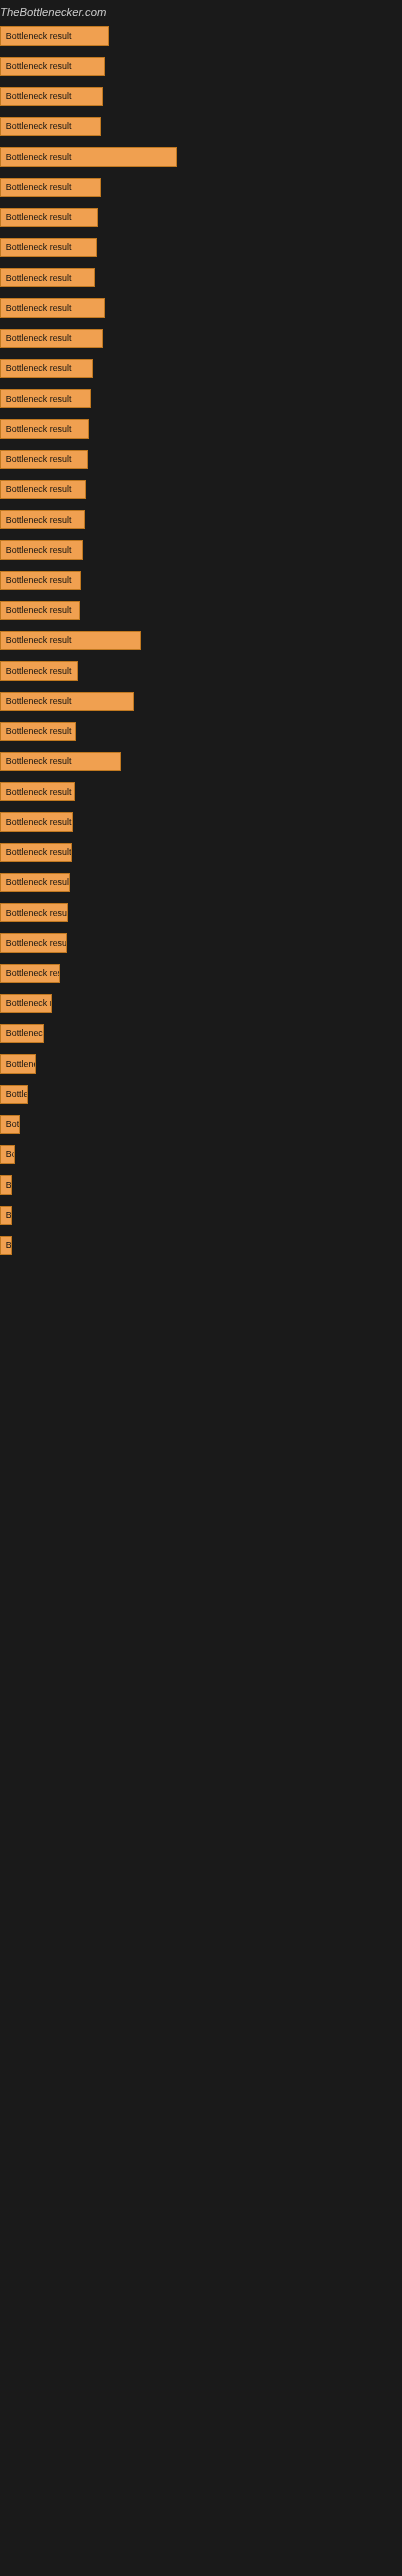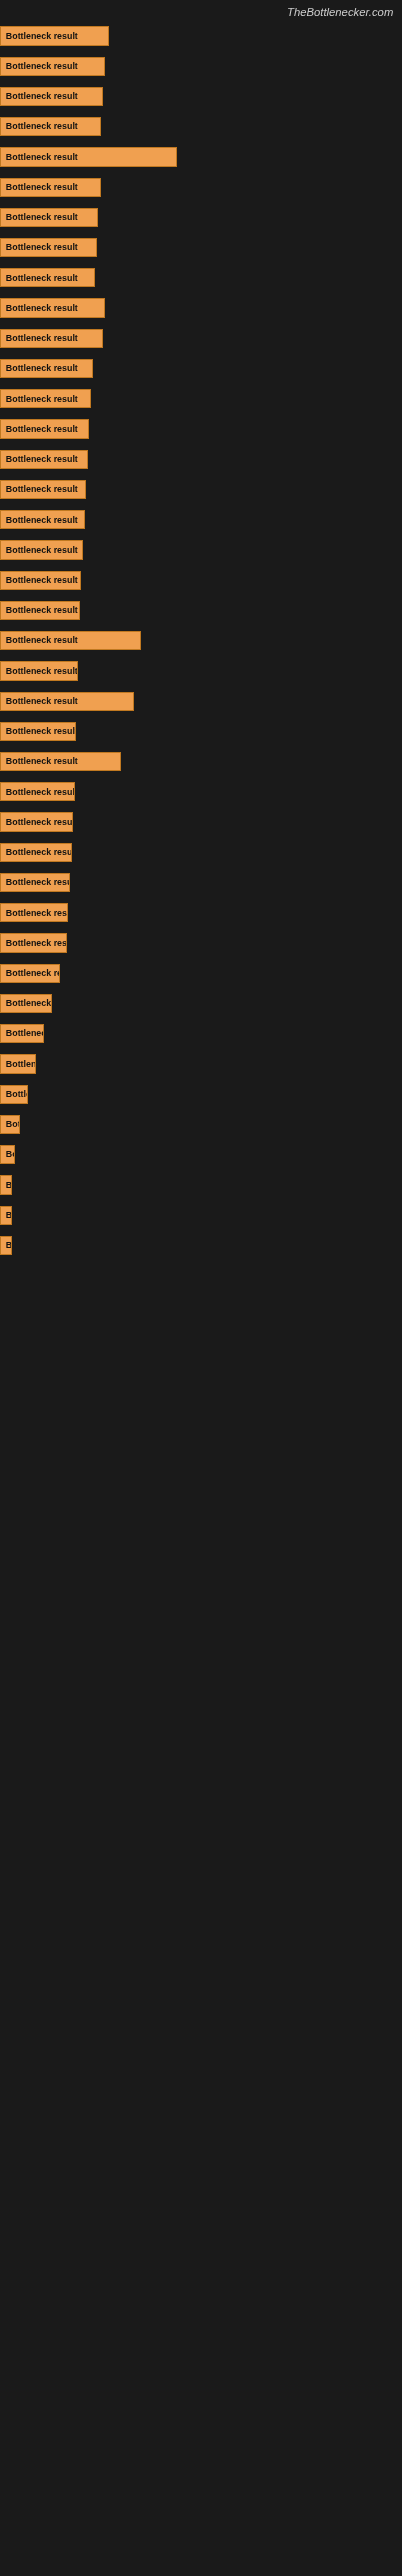--- a/index.html
+++ b/index.html
@@ -12,40 +12,40 @@
       background-color: #1a1a1a;
       width: 403px;
       min-height: 2576px;
       font-family: Arial, sans-serif;
       position: relative;
     }
 
     .site-title {
       color: #cccccc;
       font-size: 11.3px;
-      text-align: right;
+      text-align: left;
       padding: 6.4px 9.7px 3.2px 0;
       font-style: italic;
     }
 
     .bars-container {
       padding: 3.2px 0;
     }
 
     .bar-row {
       margin: 0 0 4.8px 0;
       padding: 1.6px 0;
     }
 
     .bar {
       background-color: #f0a050;
       border: 0.8px solid #c07820;
       color: #111;
       font-size: 8.9px;
-      font-weight: bold;
+      font-weight: normal;
       padding: 2.4px 4.8px;
       white-space: nowrap;
       overflow: hidden;
       display: inline-block;
       line-height: 1.4;
     }
   </style>
 </head>
 <body>
 

